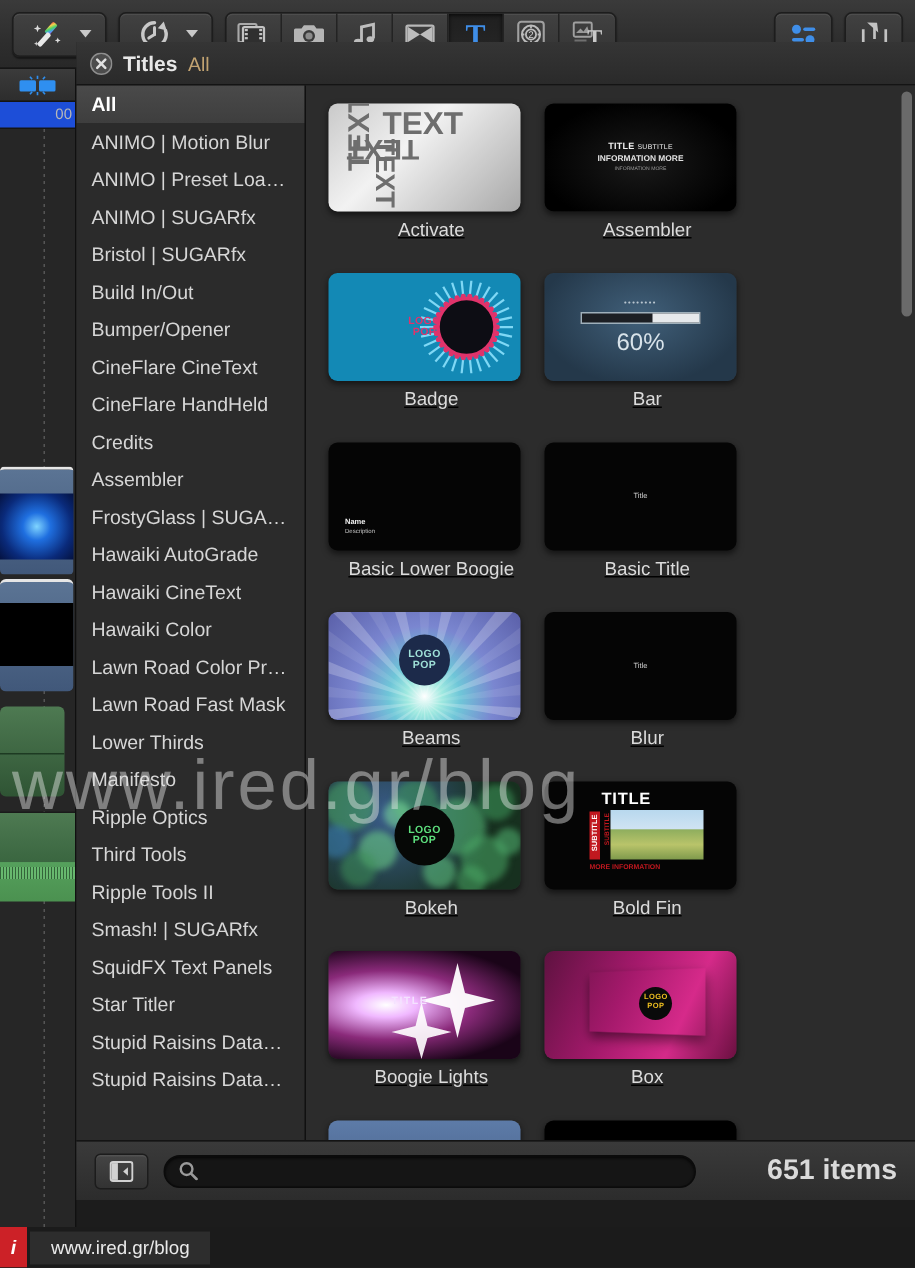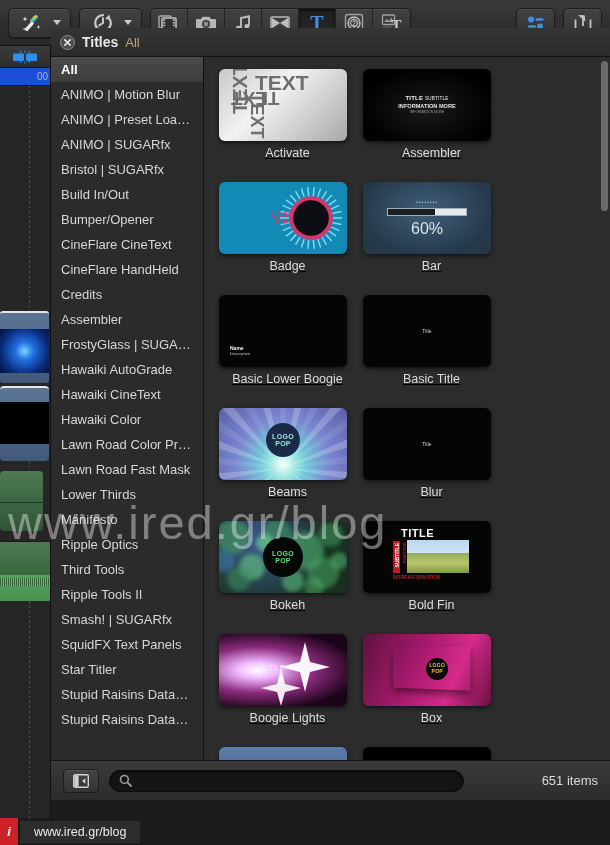--- a/index.html
+++ b/index.html
@@ -156,21 +156,21 @@
     flex: 1; max-width: 355px; height: 22px; border-radius: 11px;
     background: #151515; border: 1px solid #0b0b0b;
     box-shadow: inset 0 1px 2px rgba(0,0,0,.8);
     display: flex; align-items: center; padding: 0 9px; gap: 6px;
   }
   .search-field input {
     background: transparent; border: none; outline: none; color: #ddd;
     font-size: 12px; width: 100%; font-family: "Liberation Sans", sans-serif;
   }
   .search-field input::placeholder { color: #6a6a6a; }
-  .item-count { margin-left: auto; color: #dadada; font-size: 13px; font-weight: normal; }
+  .item-count { margin-left: auto; color: #dadada; font-size: 19px; font-weight: bold; }
 
   
   .watermark {
     position: absolute; left: 8px; top: 495px; width: 600px;
     font-size: 47px; color: rgba(232,232,232,0.45);
     letter-spacing: 2px; pointer-events: none; white-space: nowrap;
     font-family: "Liberation Sans", sans-serif;
   }
 
   

